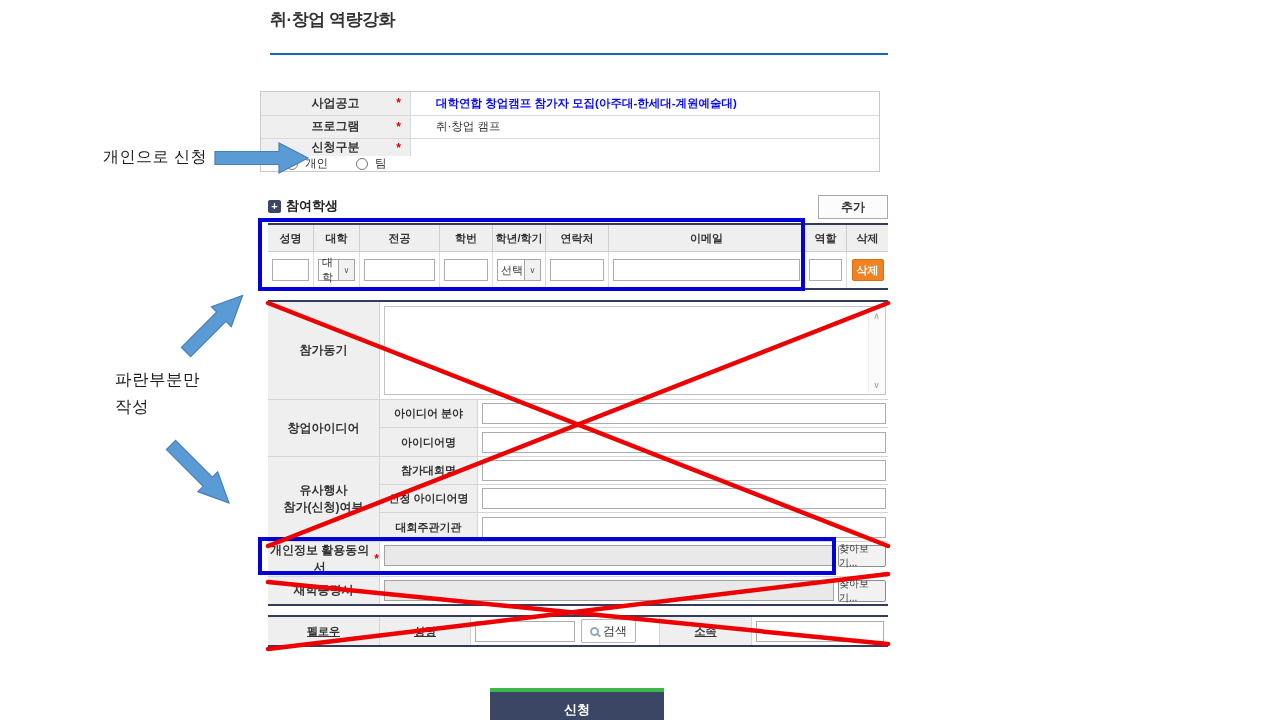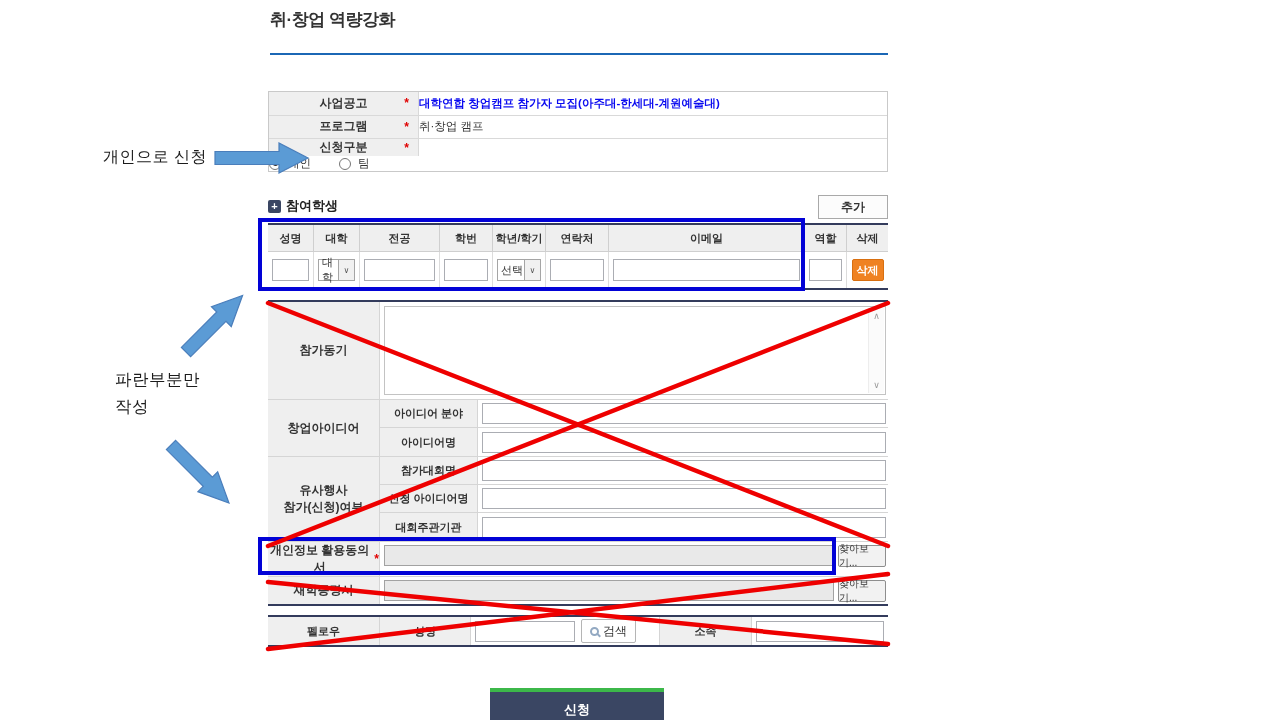--- a/index.html
+++ b/index.html
@@ -8,26 +8,26 @@
     position:relative; width:1280px; height:720px; background:#ffffff;
     font-family:"Liberation Sans","DejaVu Sans",sans-serif; color:#333; overflow:hidden;
   }
   .abs { position:absolute; }
 
   
   .page-title { left:270px; top:8px; font-size:17px; font-weight:bold; color:#333; letter-spacing:-0.5px; }
   .title-underline { left:270px; top:53px; width:618px; height:2px; background:#1b67b5; }
 
   
-  .info-table { left:268px; top:91px; width:620px; height:81px; border:1px solid #c9c9c9; display:flex; flex-direction:column; background:#fff; z-index:5; }
+  .info-table { left:260px; top:91px; width:620px; height:81px; border:1px solid #c9c9c9; display:flex; flex-direction:column; background:#fff; z-index:5; }
   .info-row { flex:1; display:flex; border-bottom:1px solid #d9d9d9; }
   .info-row:last-child { border-bottom:none;flex-direction:column; }
   .info-label { width:150px; background:#efefef; border-right:1px solid #d9d9d9; position:relative; display:flex; align-items:center; justify-content:center; font-size:12px; font-weight:bold; color:#333; }
   .req { color:#e00000; font-weight:bold; font-size:12px; position:absolute; right:9px; top:50%; transform:translateY(-50%); }
-  .info-value { flex:1; display:flex; align-items:center; padding-left:0; font-size:11.5px; color:#333; }
+  .info-value { flex:1; display:flex; align-items:center; padding-left:25px; font-size:11.5px; color:#333; }
   .notice-value { color:#0a0af0; font-weight:bold; }
   .radio-group { display:flex; align-items:center; gap:7px; }
   .radio { width:12px; height:12px; border:1px solid #767676; border-radius:50%; background:#fff; position:relative; display:inline-block; }
   .radio.checked::after { content:""; position:absolute; inset:2.5px; background:#2d2d2d; border-radius:50%; }
   .radio-label { font-size:11.5px; }
   .radio-gap { width:14px; }
 
   
   .section-header { left:268px; top:197px; display:flex; align-items:center; gap:5px; }
   .plus-icon { width:13px; height:13px; background:#3a4663; border-radius:2px; color:#fff; font-size:11px; line-height:12px; text-align:center; font-weight:bold; }
@@ -70,21 +70,21 @@
   .sub-label { width:98px; background:#efefef; border-right:1px solid #d5d5d5; display:flex; align-items:center; justify-content:center; font-size:11px; font-weight:bold; color:#333; }
   .sub-input-area { flex:1; display:flex; align-items:center; padding:0 2px 0 4px; background:#fff; }
   .sub-input-area .ipt { height:21px; }
   .file-area { flex:1; display:flex; align-items:center; gap:4px; padding:0 2px 0 4px; background:#fff; height:27px; }
   .file-box { flex:1; height:21px; background:#e9e9e9; border:1px solid #a2a2a2; }
   .browse-btn { width:48px; height:22px; flex:none; background:#f2f2f2; border:1px solid #8e8e8e; border-radius:2px; font-size:10px; color:#333; display:flex; align-items:center; justify-content:center; cursor:pointer; }
 
   
   .fellow-table { left:268px; top:615px; width:620px; height:32px; border-top:2px solid #333b5c; border-bottom:2px solid #333b5c; display:flex; background:#fff; z-index:5; }
   .fw-cell { display:flex; align-items:center; justify-content:center; font-size:11px; font-weight:bold; color:#333; }
-  .fw-gray { background:#efefef; }
+  .fw-gray { background:#efefef;text-decoration:underline; }
   .fw-label1 { width:112px; border-right:1px solid #d5d5d5; }
   .fw-label2 { width:91px; border-right:1px solid #d5d5d5; }
   .fw-white1 { width:189px; justify-content:flex-start; padding-left:4px; gap:6px; border-right:1px solid #d5d5d5; }
   .fw-label3 { width:92px; border-right:1px solid #d5d5d5; }
   .fw-white2 { flex:1; justify-content:flex-start; padding-left:4px; }
   .fw-ipt { width:100px; height:21px; border:1px solid #abadb3; background:#fff; font-size:11px; padding:0 3px; }
   .fw-ipt2 { width:128px; }
   .search-btn { height:24px; padding:0 8px; background:#fff; border:1px solid #b5b5b5; border-radius:2px; display:flex; align-items:center; gap:4px; font-size:12px; color:#333; font-weight:normal; cursor:pointer; }
   .mag { width:9px; height:9px; border:2px solid #93a9c2; border-radius:50%; position:relative; display:inline-block; }
   .mag::after { content:""; position:absolute; width:5px; height:2px; background:#93a9c2; right:-4px; bottom:-2px; transform:rotate(45deg); }

